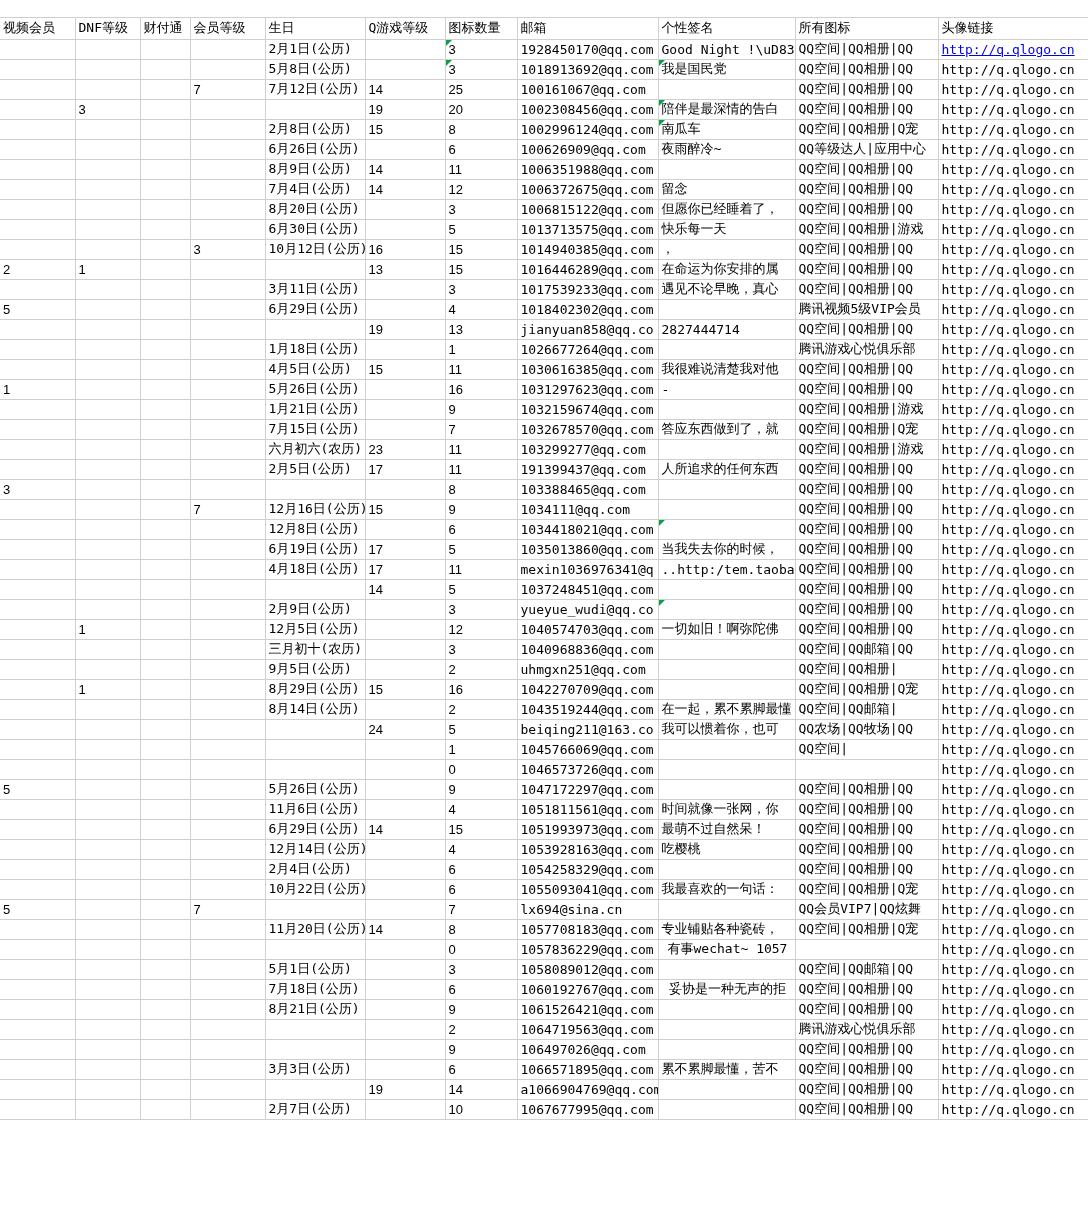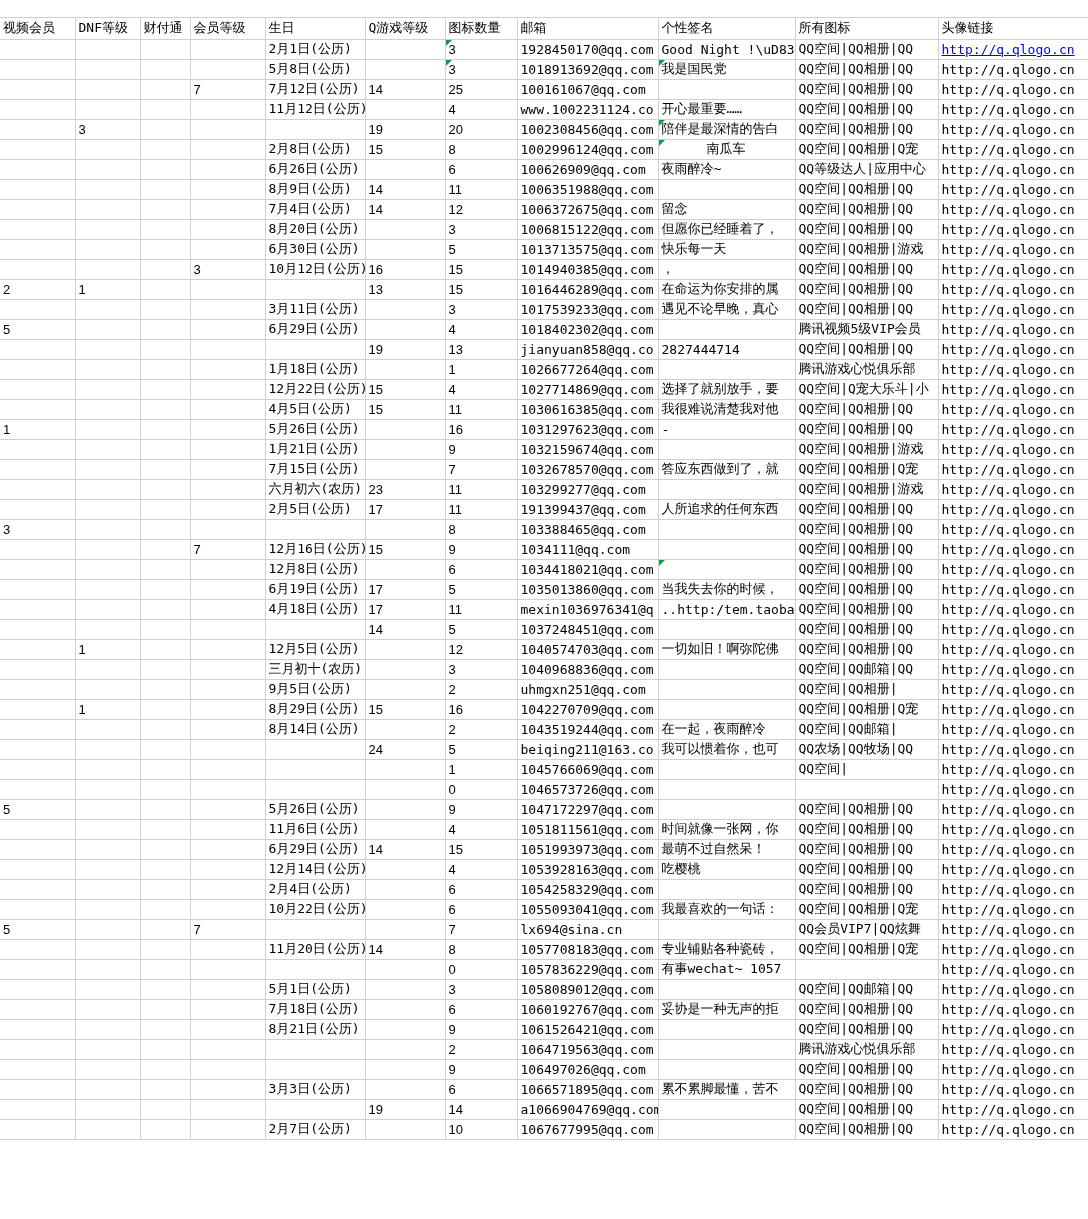--- a/index.html
+++ b/index.html
@@ -8,22 +8,22 @@
   table{border-collapse:collapse;table-layout:fixed;width:1088px;padding-left:40px;}
   td,th{box-sizing:border-box;height:20px;padding:0 1px 0 3px;overflow:hidden;white-space:nowrap;
         border-right:1px solid #d0d0d0;border-bottom:1px solid #d0d0d0;
         font-weight:normal;text-align:left;color:#000;position:relative;vertical-align:middle;}
   tr.hdr td{height:21px;}
   .t{font-family:"DejaVu Sans Mono","DejaVu Sans",monospace;font-size:13px;}
   .n{font-family:"Liberation Sans",sans-serif;font-size:13px;}
   td.tri::before{content:"";position:absolute;top:0;left:0;width:0;height:0;
         border-top:6px solid var(--tri-color);border-right:6px solid transparent;}
   .link-blue{color:#0000ee;text-decoration:underline;}
-  .al-r{text-align:center;padding-right:4px;}
-  .al-c{text-align:left;}
+  .al-r{text-align:left;padding-right:4px;}
+  .al-c{text-align:center;}
 </style>
 </head>
 <body>
 
 <div class="sheet">
   <div class="top-strip"></div>
   <table>
     <colgroup>
         <col style="width: 75px;">
         <col style="width: 65px;">
@@ -85,33 +85,20 @@
           <td class="t">7月12日(公历)</td>
           <td class="n">14</td>
           <td class="n">25</td>
           <td class="t">100161067@qq.com</td>
           <td class="t"></td>
           <td class="t">QQ空间|QQ相册|QQ</td>
           <td class="t">http://q.qlogo.cn</td>
         </tr>
         <tr>
           <td class="n"></td>
-          <td class="n"></td>
-          <td class="n"></td>
-          <td class="n"></td>
-          <td class="t">11月12日(公历)</td>
-          <td class="n"></td>
-          <td class="n">4</td>
-          <td class="t">www.1002231124.co</td>
-          <td class="t">开心最重要……</td>
-          <td class="t">QQ空间|QQ相册|QQ</td>
-          <td class="t">http://q.qlogo.cn</td>
-        </tr>
-        <tr>
-          <td class="n"></td>
           <td class="n">3</td>
           <td class="n"></td>
           <td class="n"></td>
           <td class="t"></td>
           <td class="n">19</td>
           <td class="n">20</td>
           <td class="t">1002308456@qq.com</td>
           <td class="t tri">陪伴是最深情的告白</td>
           <td class="t">QQ空间|QQ相册|QQ</td>
           <td class="t">http://q.qlogo.cn</td>
@@ -270,33 +257,20 @@
           <td class="t">1026677264@qq.com</td>
           <td class="t"></td>
           <td class="t">腾讯游戏心悦俱乐部</td>
           <td class="t">http://q.qlogo.cn</td>
         </tr>
         <tr>
           <td class="n"></td>
           <td class="n"></td>
           <td class="n"></td>
           <td class="n"></td>
-          <td class="t">12月22日(公历)</td>
-          <td class="n">15</td>
-          <td class="n">4</td>
-          <td class="t">1027714869@qq.com</td>
-          <td class="t">选择了就别放手，要</td>
-          <td class="t">QQ空间|Q宠大乐斗|小</td>
-          <td class="t">http://q.qlogo.cn</td>
-        </tr>
-        <tr>
-          <td class="n"></td>
-          <td class="n"></td>
-          <td class="n"></td>
-          <td class="n"></td>
           <td class="t">4月5日(公历)</td>
           <td class="n">15</td>
           <td class="n">11</td>
           <td class="t">1030616385@qq.com</td>
           <td class="t">我很难说清楚我对他</td>
           <td class="t">QQ空间|QQ相册|QQ</td>
           <td class="t">http://q.qlogo.cn</td>
         </tr>
         <tr>
           <td class="n">1</td>
@@ -436,20 +410,33 @@
           <td class="t"></td>
           <td class="n">14</td>
           <td class="n">5</td>
           <td class="t">1037248451@qq.com</td>
           <td class="t"></td>
           <td class="t">QQ空间|QQ相册|QQ</td>
           <td class="t">http://q.qlogo.cn</td>
         </tr>
         <tr>
           <td class="n"></td>
+          <td class="n"></td>
+          <td class="n"></td>
+          <td class="n"></td>
+          <td class="t">2月9日(公历)</td>
+          <td class="n"></td>
+          <td class="n">3</td>
+          <td class="t">yueyue_wudi@qq.co</td>
+          <td class="t tri"></td>
+          <td class="t">QQ空间|QQ相册|QQ</td>
+          <td class="t">http://q.qlogo.cn</td>
+        </tr>
+        <tr>
+          <td class="n"></td>
           <td class="n">1</td>
           <td class="n"></td>
           <td class="n"></td>
           <td class="t">12月5日(公历)</td>
           <td class="n"></td>
           <td class="n">12</td>
           <td class="t">1040574703@qq.com</td>
           <td class="t">一切如旧！啊弥陀佛</td>
           <td class="t">QQ空间|QQ相册|QQ</td>
           <td class="t">http://q.qlogo.cn</td>
@@ -495,21 +482,21 @@
         </tr>
         <tr>
           <td class="n"></td>
           <td class="n"></td>
           <td class="n"></td>
           <td class="n"></td>
           <td class="t">8月14日(公历)</td>
           <td class="n"></td>
           <td class="n">2</td>
           <td class="t">1043519244@qq.com</td>
-          <td class="t">在一起，夜雨醉冷</td>
+          <td class="t">在一起，累不累脚最懂</td>
           <td class="t">QQ空间|QQ邮箱|</td>
           <td class="t">http://q.qlogo.cn</td>
         </tr>
         <tr>
           <td class="n"></td>
           <td class="n"></td>
           <td class="n"></td>
           <td class="n"></td>
           <td class="t"></td>
           <td class="n">24</td>

